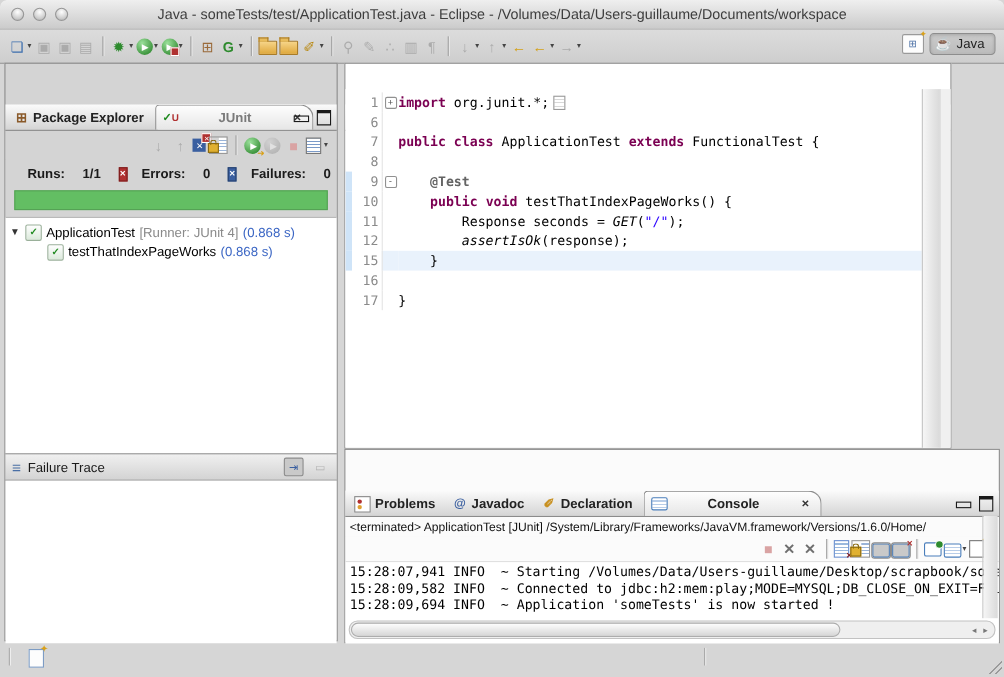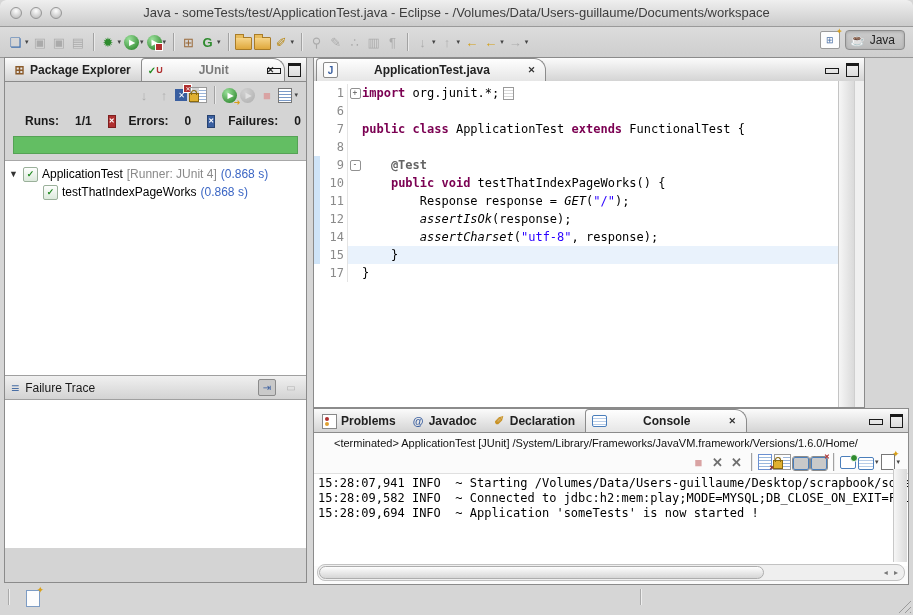--- a/index.html
+++ b/index.html
@@ -40,21 +40,21 @@
   .persp-btn{display:flex;align-items:center;gap:4px;padding:2px 9px 2px 5px;border:1px solid #8d8d8d;
     border-radius:4px;background:linear-gradient(#cbcbcb,#bcbcbc);
     box-shadow:inset 0 1px 3px rgba(0,0,0,.18);font-size:12px;color:#222;}
   .cup{font-size:12px;color:#5a5a9a;}
   
   .panel{position:absolute;background:#fff;border:1px solid #8b8b8b;box-sizing:border-box;}
   #left-panel{left:4px;top:57px;width:303px;height:526px;background:#d4d4d4;}
   #editor-panel{left:313px;top:57px;width:552px;height:351px;}
   #console-panel{left:313px;top:408px;width:596px;height:177px;background:#fbfbfb;}
   .tabbar{height:23px;display:flex;align-items:center;background:linear-gradient(#fbfbfb,#d4d4d4);
-    border-bottom:1px solid #8b8b8b;position:relative;padding-left:2px;}
+    border-bottom:1px solid #8b8b8b;position:relative;padding-left:2px;margin-top:37px;}
   .tab{display:flex;align-items:center;gap:4px;padding:0 10px 0 6px;font-size:12px;height:22px;
     box-sizing:border-box;color:#222;font-weight:bold;white-space:nowrap;}
   .tab.active{background:linear-gradient(#fefefe,#e6e6e6);border:1px solid #8b8b8b;border-bottom:none;
     border-radius:4px 12px 0 0;height:23px;gap:36px;}
   .graylab{color:#7a7a7a;}
   .tabic{display:inline-flex;align-items:center;justify-content:center;position:relative;min-width:13px;height:14px;}
   .tabclose{font-size:9px;color:#333;margin-left:2px;}
   .minmax{position:absolute;right:5px;top:5px;display:flex;gap:7px;align-items:center;}
   .btn-min{width:12px;height:4px;border:1px solid #1a1a1a;margin-top:2px;}
   .btn-max{width:11px;height:10px;border:1px solid #1a1a1a;border-top:3px solid #1a1a1a;}
@@ -129,21 +129,21 @@
   .codeline.cur .foldc,.codeline.cur .codetext{background:#e9f2fc;}
   .kw{color:#7b0052;font-weight:bold;}
   .str{color:#2a00ff;}
   .it{font-style:italic;}
   .ann{color:#646464;font-weight:bold;}
   .fbox{display:inline-block;width:9px;height:11px;border:1px solid #9a9a9a;margin-left:4px;vertical-align:middle;
     background:repeating-linear-gradient(180deg,#fff 0 2px,#d8d8d8 2px 3px);}
   .vscroll{width:15px;flex:0 0 auto;background:linear-gradient(90deg,#f6f6f6,#dadada);border-left:1px solid #c4c4c4;}
   .overview{width:9px;flex:0 0 auto;background:#f0f0f0;border-left:1px solid #cfcfcf;}
   
-  .cstatus{font-size:11px;color:#111;padding:4px 4px 2px 20px;background:#fbfbfb;white-space:nowrap;overflow:hidden;}
+  .cstatus{font-size:11px;color:#111;padding:4px 4px 2px 4px;background:#fbfbfb;white-space:nowrap;overflow:hidden;}
   .ctoolbar{display:flex;justify-content:flex-end;align-items:center;padding:2px 6px;background:#fbfbfb;}
   .docx{width:12px;height:14px;background:#fff repeating-linear-gradient(180deg,transparent 0 2px,#9ab8dd 2px 3px);
     border:1px solid #6a8fd0;position:relative;}
   .docx::after{content:"✕";position:absolute;right:-4px;bottom:-3px;color:#8b2020;font-size:7px;font-weight:bold;}
   .consicon{width:14px;height:11px;border:1px solid #4a7ebb;border-radius:2px;margin-top:2px;position:relative;
     background:#fff repeating-linear-gradient(180deg,transparent 0 2px,#b8cde8 2px 3px);}
   .consicon.err::after{content:"✕";position:absolute;right:-4px;top:-5px;color:#b03030;font-size:7px;font-weight:bold;}
   .pinicon{width:14px;height:11px;border:1px solid #4a7ebb;border-radius:2px;position:relative;background:#fff;}
   .pinicon::after{content:"";position:absolute;right:-3px;top:-3px;width:6px;height:6px;border-radius:50%;background:#2e8b2e;border:1px solid #fff;}
   .docstar{width:12px;height:14px;background:#fff;border:1px solid #777;position:relative;}
@@ -349,39 +349,39 @@
         <div class="codeline">
           <span class="diffc on"></span>
           <span class="lnum">10</span>
           <span class="foldc"></span>
           <span class="codetext"><span>    </span><span class="kw">public void </span><span>testThatIndexPageWorks() {</span></span>
         </div>
         <div class="codeline">
           <span class="diffc on"></span>
           <span class="lnum">11</span>
           <span class="foldc"></span>
-          <span class="codetext"><span>        Response response = </span><span class="it">GET</span><span>(</span><span class="str">"/"</span><span>);</span></span>
+          <span class="codetext"><span>        Response seconds = </span><span class="it">GET</span><span>(</span><span class="str">"/"</span><span>);</span></span>
         </div>
         <div class="codeline">
           <span class="diffc on"></span>
           <span class="lnum">12</span>
           <span class="foldc"></span>
           <span class="codetext"><span>        </span><span class="it">assertIsOk</span><span>(response);</span></span>
-        </div>
-        <div class="codeline">
-          <span class="diffc on"></span>
-          <span class="lnum">14</span>
-          <span class="foldc"></span>
-          <span class="codetext"><span>        </span><span class="it">assertCharset</span><span>(</span><span class="str">"utf-8"</span><span>, response);</span></span>
         </div>
         <div class="codeline cur">
           <span class="diffc on"></span>
           <span class="lnum">15</span>
           <span class="foldc"></span>
           <span class="codetext"><span>    }</span></span>
+        </div>
+        <div class="codeline">
+          <span class="diffc"></span>
+          <span class="lnum">16</span>
+          <span class="foldc"></span>
+          <span class="codetext"></span>
         </div>
         <div class="codeline">
           <span class="diffc"></span>
           <span class="lnum">17</span>
           <span class="foldc"></span>
           <span class="codetext"><span>}</span></span>
         </div>
       </div>
     <div class="vscroll"></div>
     <div class="overview"></div>

